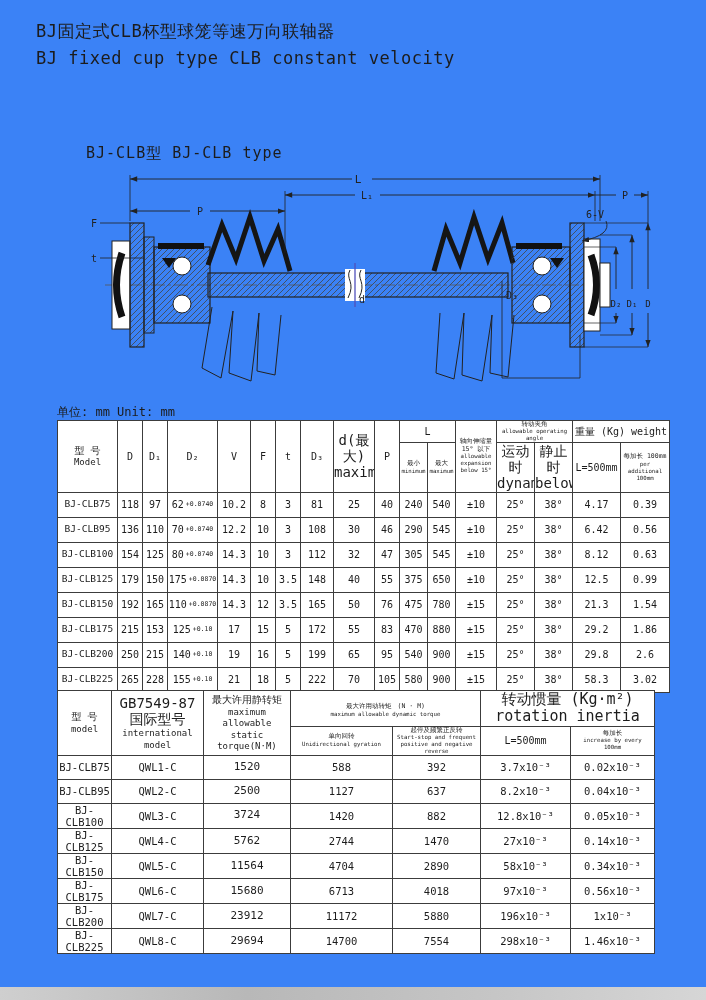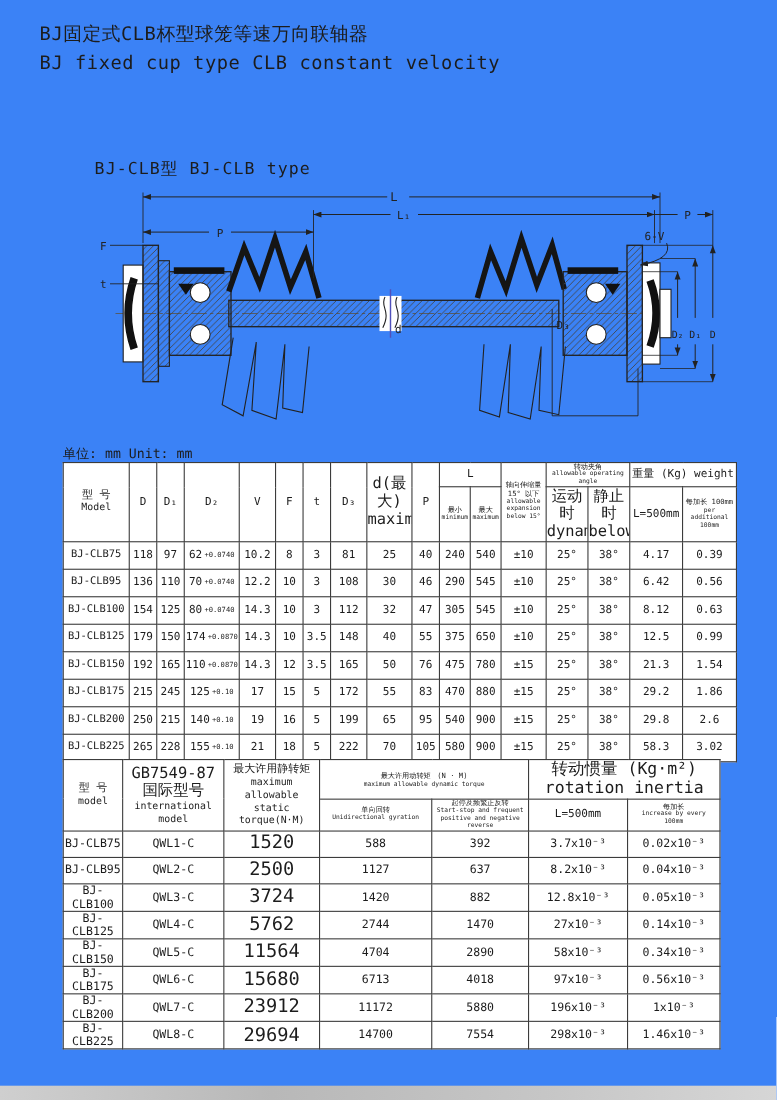--- a/index.html
+++ b/index.html
@@ -24,21 +24,21 @@
   .t2 tbody td{height:23px;font-size:10.5px;}
   .hz{font-size:10px;}
   .he{font-size:9px;}
   .tinyzh{font-size:6.5px;display:block;}
   .tinyen{font-size:6px;display:block;transform:scale(.95);}
   .small9{font-size:14px;margin-top:40px;}
   .modelcell{font-size:9.5px;margin-top:28px;}
   .d2wrap{display:inline-flex;align-items:center;justify-content:center;gap:2px;}
   .tol{display:inline-flex;flex-direction:row;font-size:6.5px;line-height:1.05;text-align:left;}
   .t2 .bighead{font-size:15px;}
-  .t2 .torqueval{font-size:17px;}
+  .t2 .torqueval{font-size:11px;}
   
   .bottom-bar{position:absolute;left:0;bottom:0;width:706px;height:13px;
     background:linear-gradient(to right,#cfcfcf,#b8b8b8 35%,#c6c6c6 70%,#d6d6d6);}
 </style>
 </head>
 <body>
 
 <div class="page">
 
   <div class="title-block">
@@ -297,21 +297,21 @@
           <td>38°</td>
           <td>8.12</td>
           <td>0.63</td>
         </tr>
 
         <tr>
           <td class="modelcell">BJ-CLB125</td>
           <td>179</td>
           <td>150</td>
           <td><span class="d2wrap">
-              <span>174</span>
+              <span>175</span>
               <span class="tol">
                 <span>+0.087</span>
                 <span>0</span>
               </span>
             </span></td>
           <td>14.3</td>
           <td>10</td>
           <td>3.5</td>
           <td>148</td>
           <td>40</td>
@@ -347,21 +347,21 @@
           <td>±15</td>
           <td>25°</td>
           <td>38°</td>
           <td>21.3</td>
           <td>1.54</td>
         </tr>
 
         <tr>
           <td class="modelcell">BJ-CLB175</td>
           <td>215</td>
-          <td>245</td>
+          <td>153</td>
           <td><span class="d2wrap">
               <span>125</span>
               <span class="tol">
                 <span>+0.1</span>
                 <span>0</span>
               </span>
             </span></td>
           <td>17</td>
           <td>15</td>
           <td>5</td>

